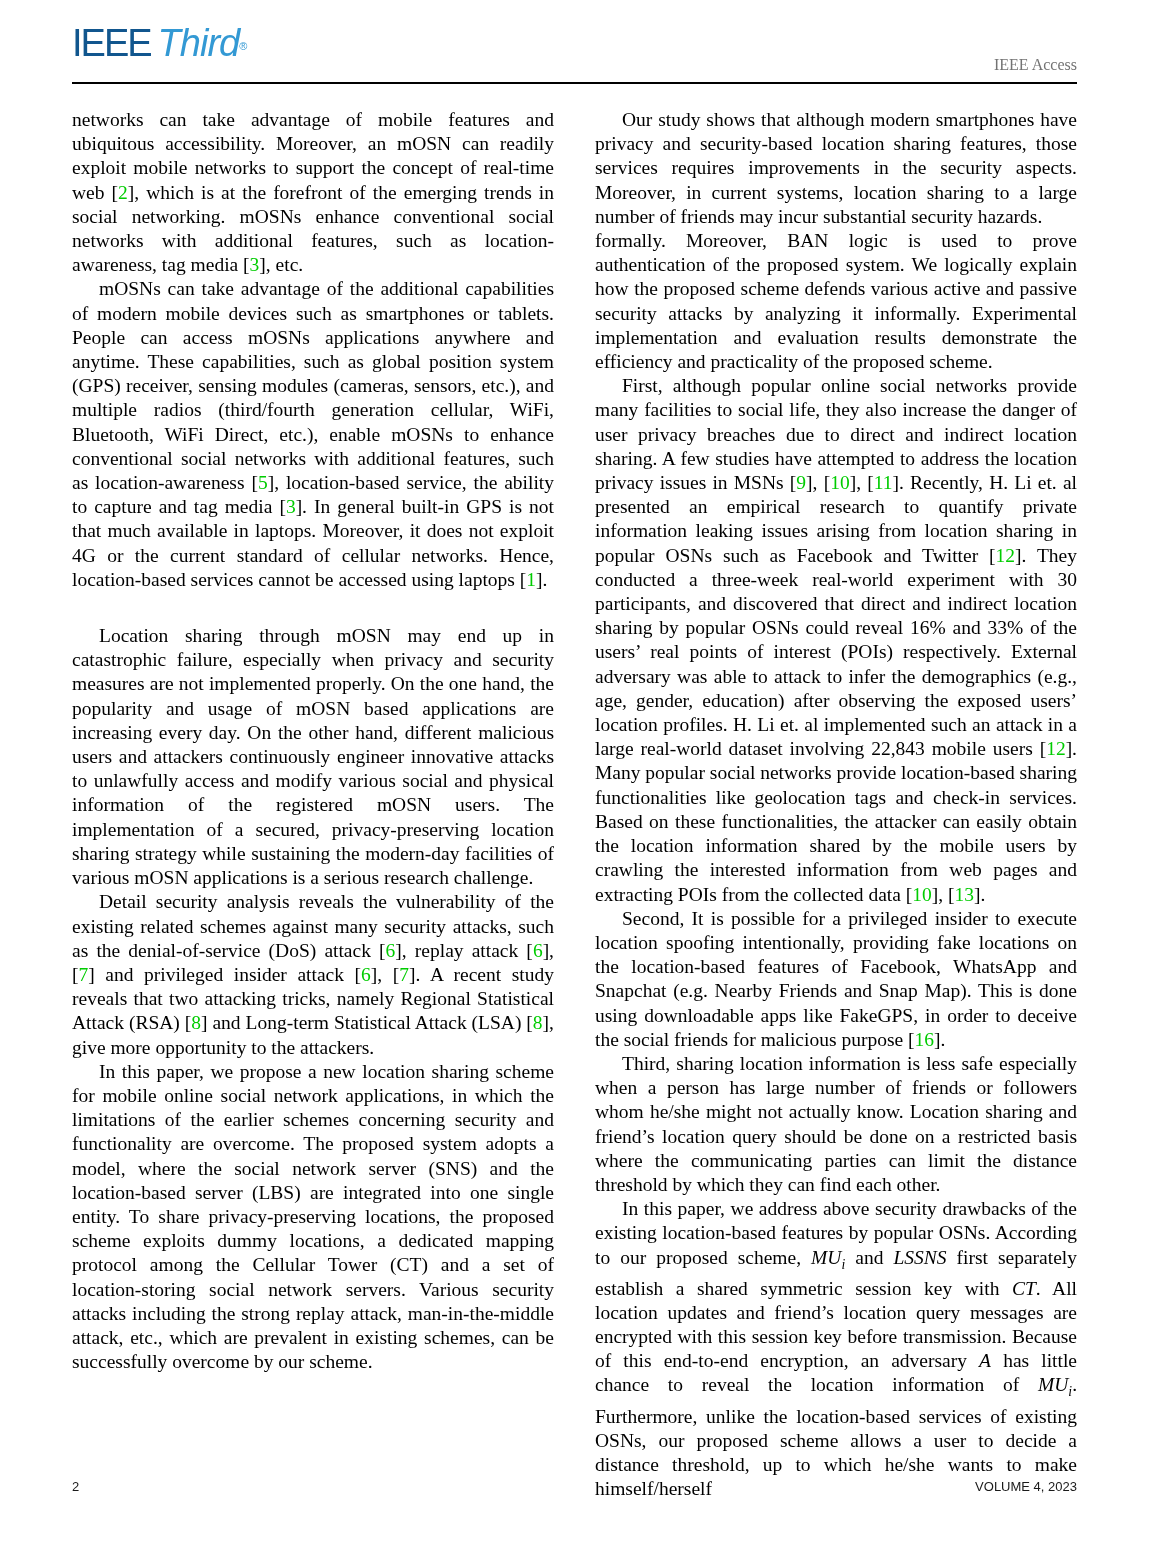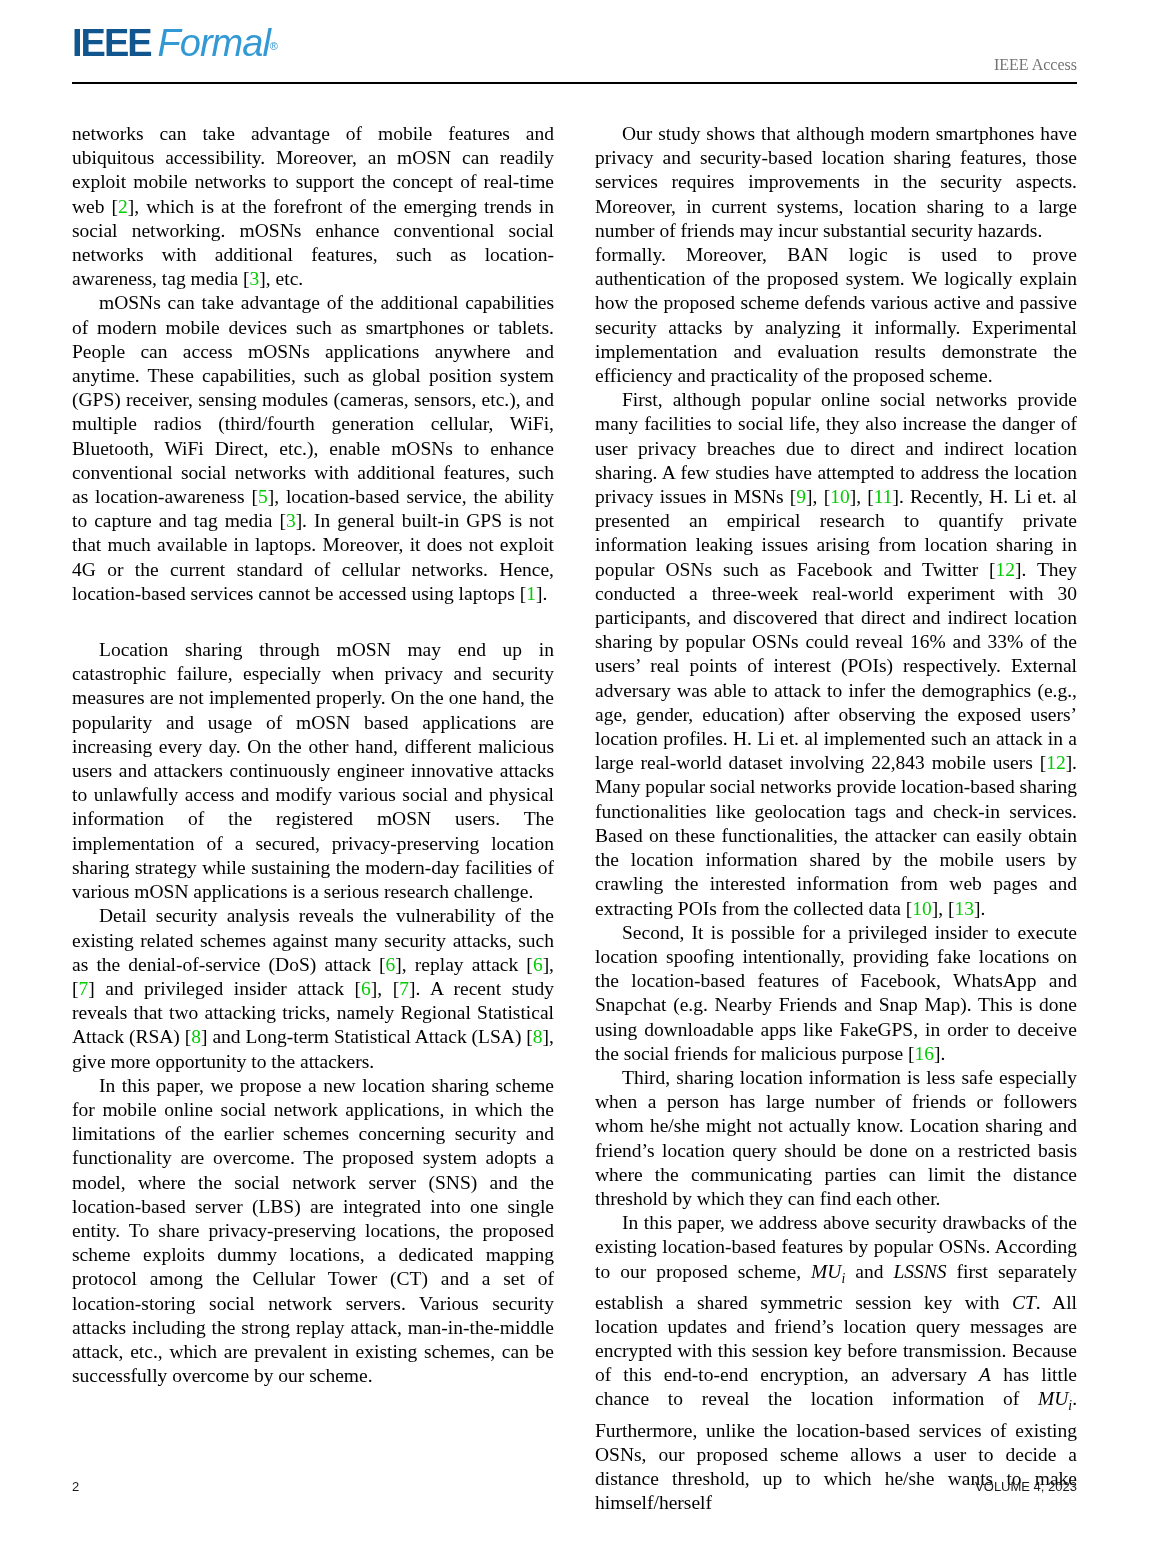--- a/index.html
+++ b/index.html
@@ -16,21 +16,21 @@
   
   .logo {
     position: absolute;
     left: 72px;
     top: 24px;
     font-family: "Liberation Sans", sans-serif;
     white-space: nowrap;
     line-height: 1;
   }
   .logo-ieee {
-    font-weight: 700;
+    font-weight: 400;
     font-size: 38px;
     letter-spacing: -2px;
     color: var(--logo-ieee-blue, #11568e);
   }
   .logo-access {
     font-style: italic;
     font-size: 38px;
     letter-spacing: -1px;
     margin-left: 7px;
     color: var(--logo-access-blue, #3399d4);
@@ -53,21 +53,21 @@
     left: 72px;
     right: 75px;
     top: 82px;
     height: 2px;
     background: #000000;
   }
   
   .columns {
     position: absolute;
     left: 72px;
-    top: 122px;
+    top: 108px;
     width: 1005px;
     display: flex;
     gap: 41px;
   }
   .col {
     width: 482px;
     font-size: 19.5px;
     line-height: 24.2px;
     text-align: justify;
   }
@@ -91,21 +91,21 @@
     font-size: 13px;
     color: #1a1a1a;
   }
 </style>
 </head>
 <body>
 
 <div class="page">
 
   <div class="logo">
-    <span class="logo-ieee">IEEE</span><span class="logo-access">Formal</span><span class="logo-reg">®</span>
+    <span class="logo-ieee">IEEE</span><span class="logo-access">Third</span><span class="logo-reg">®</span>
   </div>
 
   <div class="running-head">IEEE Access</div>
 
   <div class="head-rule"></div>
 
   <div class="columns">
     <div class="col" id="col-left">
         <p class="para">networks can take advantage of mobile features and ubiquitous accessibility. Moreover, an mOSN can readily exploit mobile networks to support the concept of real-time web [<span class="cite">2</span>], which is at the forefront of the emerging trends in social networking. mOSNs enhance conventional social networks with additional features, such as location-awareness, tag media [<span class="cite">3</span>], etc.</p>
         <p class="para indent">mOSNs can take advantage of the additional capabilities of modern mobile devices such as smartphones or tablets. People can access mOSNs applications anywhere and anytime. These capabilities, such as global position system (GPS) receiver, sensing modules (cameras, sensors, etc.), and multiple radios (third/fourth generation cellular, WiFi, Bluetooth, WiFi Direct, etc.), enable mOSNs to enhance conventional social networks with additional features, such as location-awareness [<span class="cite">5</span>], location-based service, the ability to capture and tag media [<span class="cite">3</span>]. In general built-in GPS is not that much available in laptops. Moreover, it does not exploit 4G or the current standard of cellular networks. Hence, location-based services cannot be accessed using laptops [<span class="cite">1</span>].</p>

